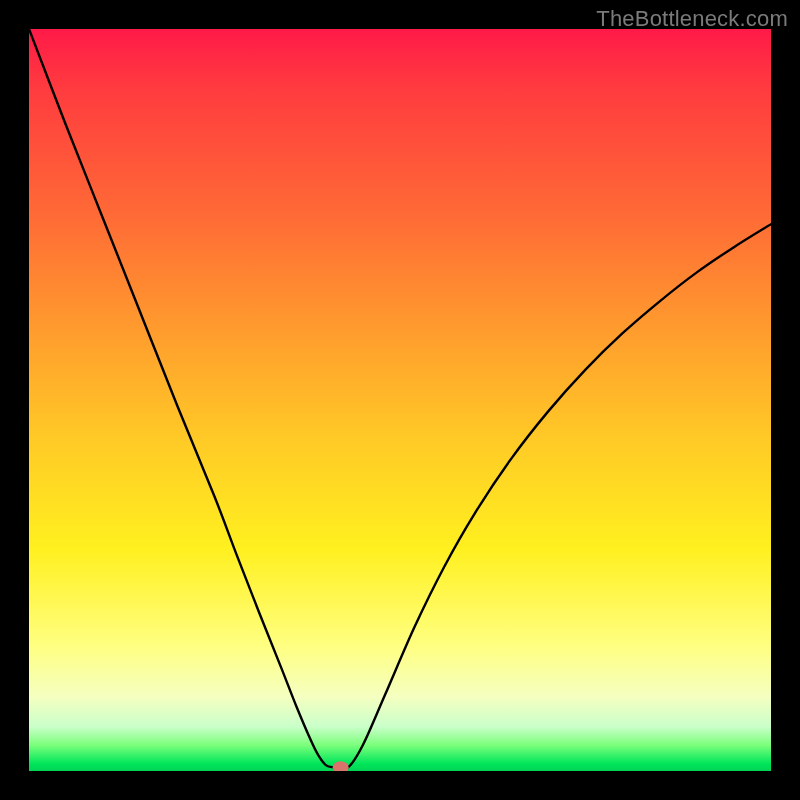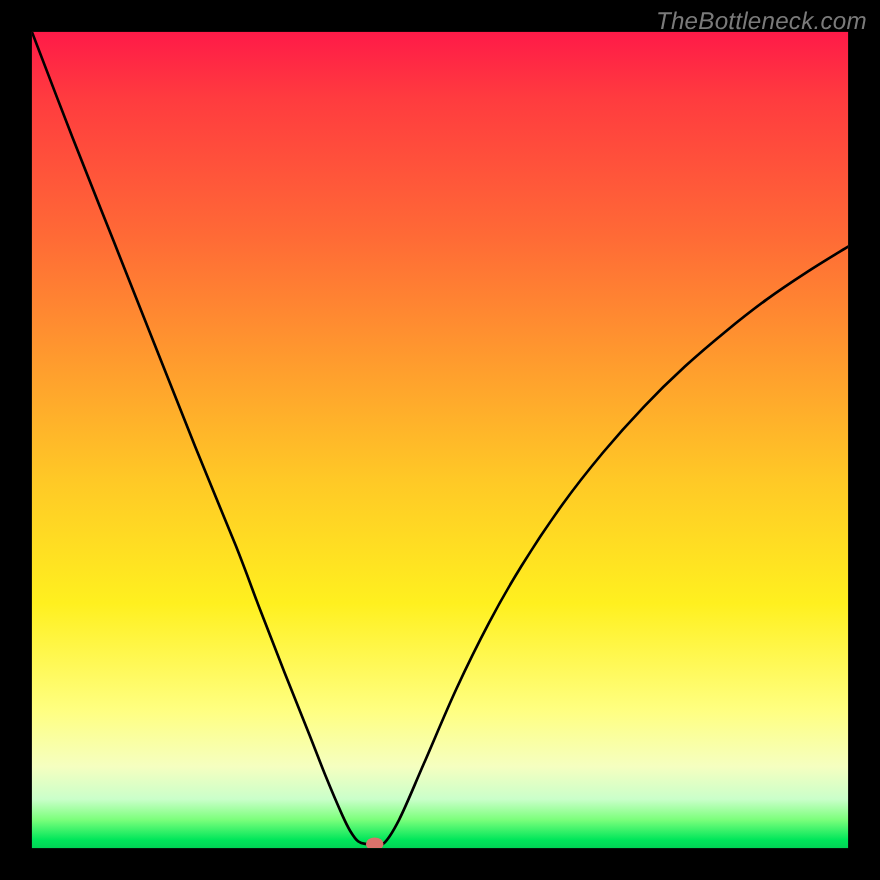--- a/index.html
+++ b/index.html
@@ -11,21 +11,20 @@
     overflow: hidden;
     font-family: Arial, Helvetica, sans-serif;
   }
   .frame {
     position: absolute;
     left: 0;
     top: 0;
     width: 800px;
     height: 695px;
     background: #000;
-    font-style: italic;
   }
   .plot-area {
     position: absolute;
     left: 29px;
     top: 29px;
     width: 742px;
     height: 742px;
     
     background: linear-gradient(to bottom,
       #ff1a48 0%,

